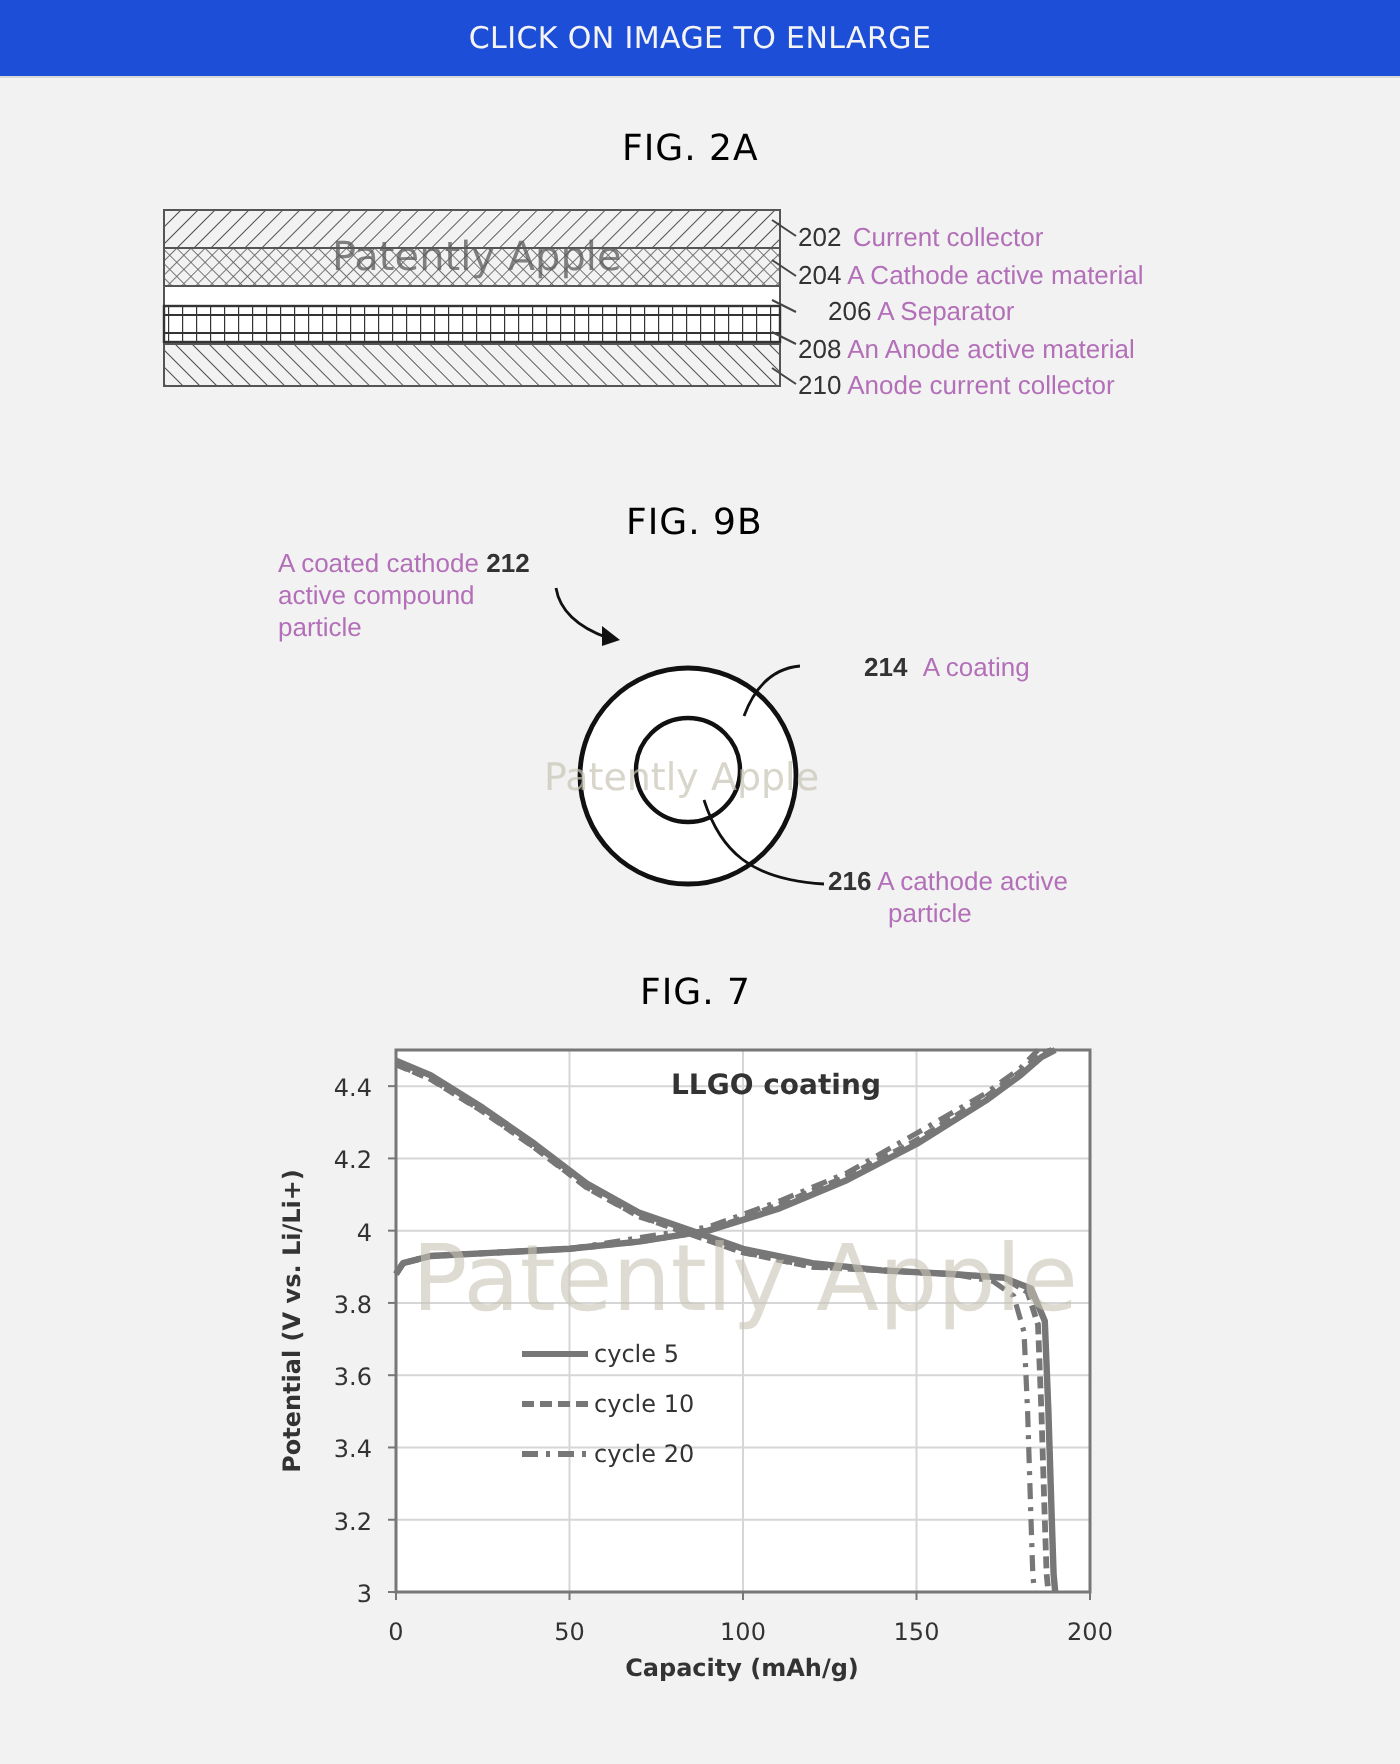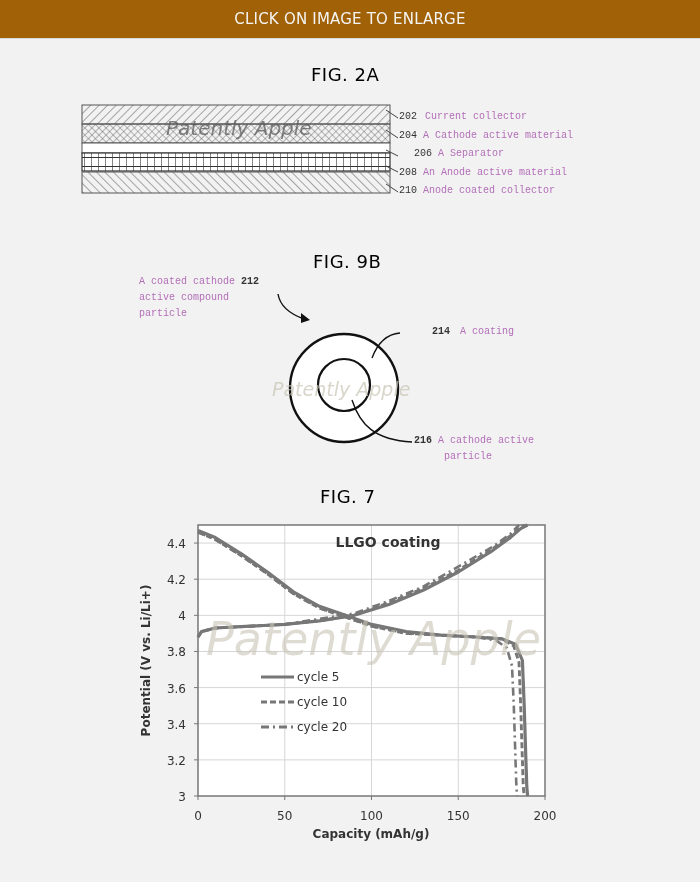--- a/index.html
+++ b/index.html
@@ -1,23 +1,23 @@
 <!DOCTYPE html>
 <html><head>
 <meta charset="utf-8">
 <style>
   html, body { margin:0; padding:0; }
   body { width:700px; height:882px; background:#f2f2f2; position:relative; overflow:hidden; font-family:"DejaVu Sans", sans-serif; }
-  .topbar { position:absolute; left:0; top:0; width:700px; height:38px; background:#a16207; border-bottom:1px solid #d8d8d8; display:flex; align-items:center; justify-content:center; }
+  .topbar { position:absolute; left:0; top:0; width:700px; height:38px; background:#1d4ed8; border-bottom:1px solid #d8d8d8; display:flex; align-items:center; justify-content:center; }
   .topbar span { color:#f4f4f4; font-size:15px; letter-spacing:0.2px; font-family:"DejaVu Sans", sans-serif; }
   .fig-title { position:absolute; font-size:18px; color:#000000; font-family:"DejaVu Sans", sans-serif; letter-spacing:0.5px; }
   .purple { color:#b36fb8; }
-  .label { position:absolute; font-size:10px; white-space:nowrap; font-family:Liberation Mono, monospace; }
+  .label { position:absolute; font-size:13px; white-space:nowrap; font-family:Liberation Sans, sans-serif; }
   .num { color:#333; }
-  .wm { position:absolute; font-family:"DejaVu Sans", sans-serif; white-space:nowrap; pointer-events:none;font-style:italic; }
+  .wm { position:absolute; font-family:"DejaVu Sans", sans-serif; white-space:nowrap; pointer-events:none; }
   svg text { font-family:"DejaVu Sans", sans-serif; }
 </style>
 </head>
 <body>
 
 <div class="topbar">
   <span>CLICK ON IMAGE TO ENLARGE</span>
 </div>
 
 <div class="fig-title" style="left:311px; top:64px;">FIG. 2A</div>
@@ -85,21 +85,21 @@
 <div class="label" style="left:414px; top:148px;">
   <span class="num">206</span>
   <span class="purple">A Separator</span>
 </div>
 <div class="label" style="left:399px; top:167px;">
   <span class="num">208</span>
   <span class="purple">An Anode active material</span>
 </div>
 <div class="label" style="left:399px; top:185px;">
   <span class="num">210</span>
-  <span class="purple">Anode coated collector</span>
+  <span class="purple">Anode current collector</span>
 </div>
 
 <div class="wm" style="left:166px; top:116px; font-size:20px; color:rgba(90,90,90,0.75);">Patently Apple</div>
 
 <div class="fig-title" style="left:313px; top:251px;">FIG. 9B</div>
 
 <div class="label purple" style="left:139px; top:274px; line-height:16px;">
   <div><span>A coated cathode</span> <span class="num" style="font-weight:bold;">212</span></div>
   <div>active compound</div>
   <div>particle</div>

